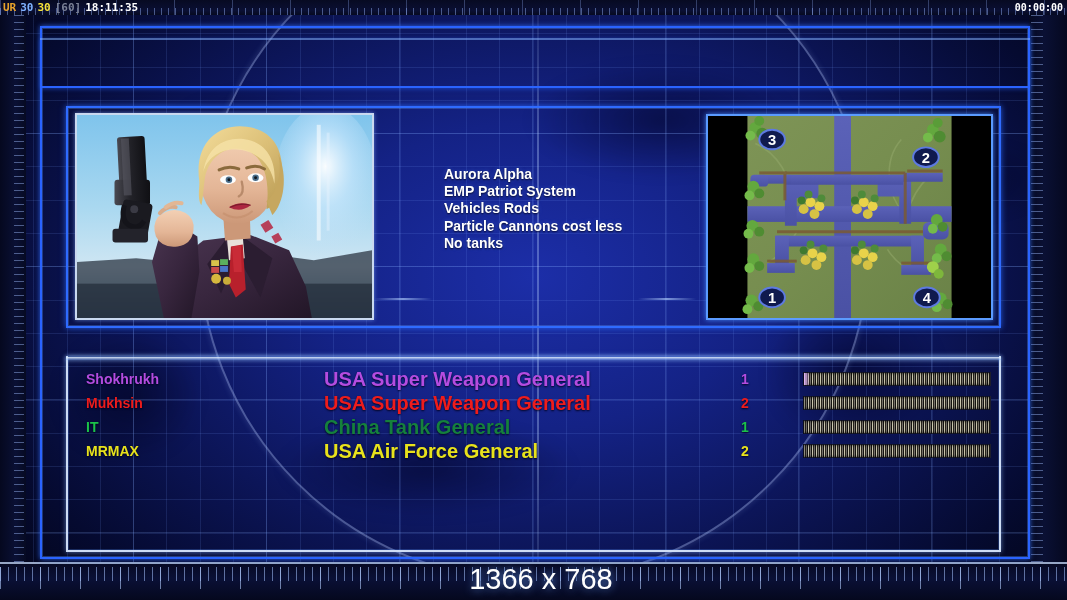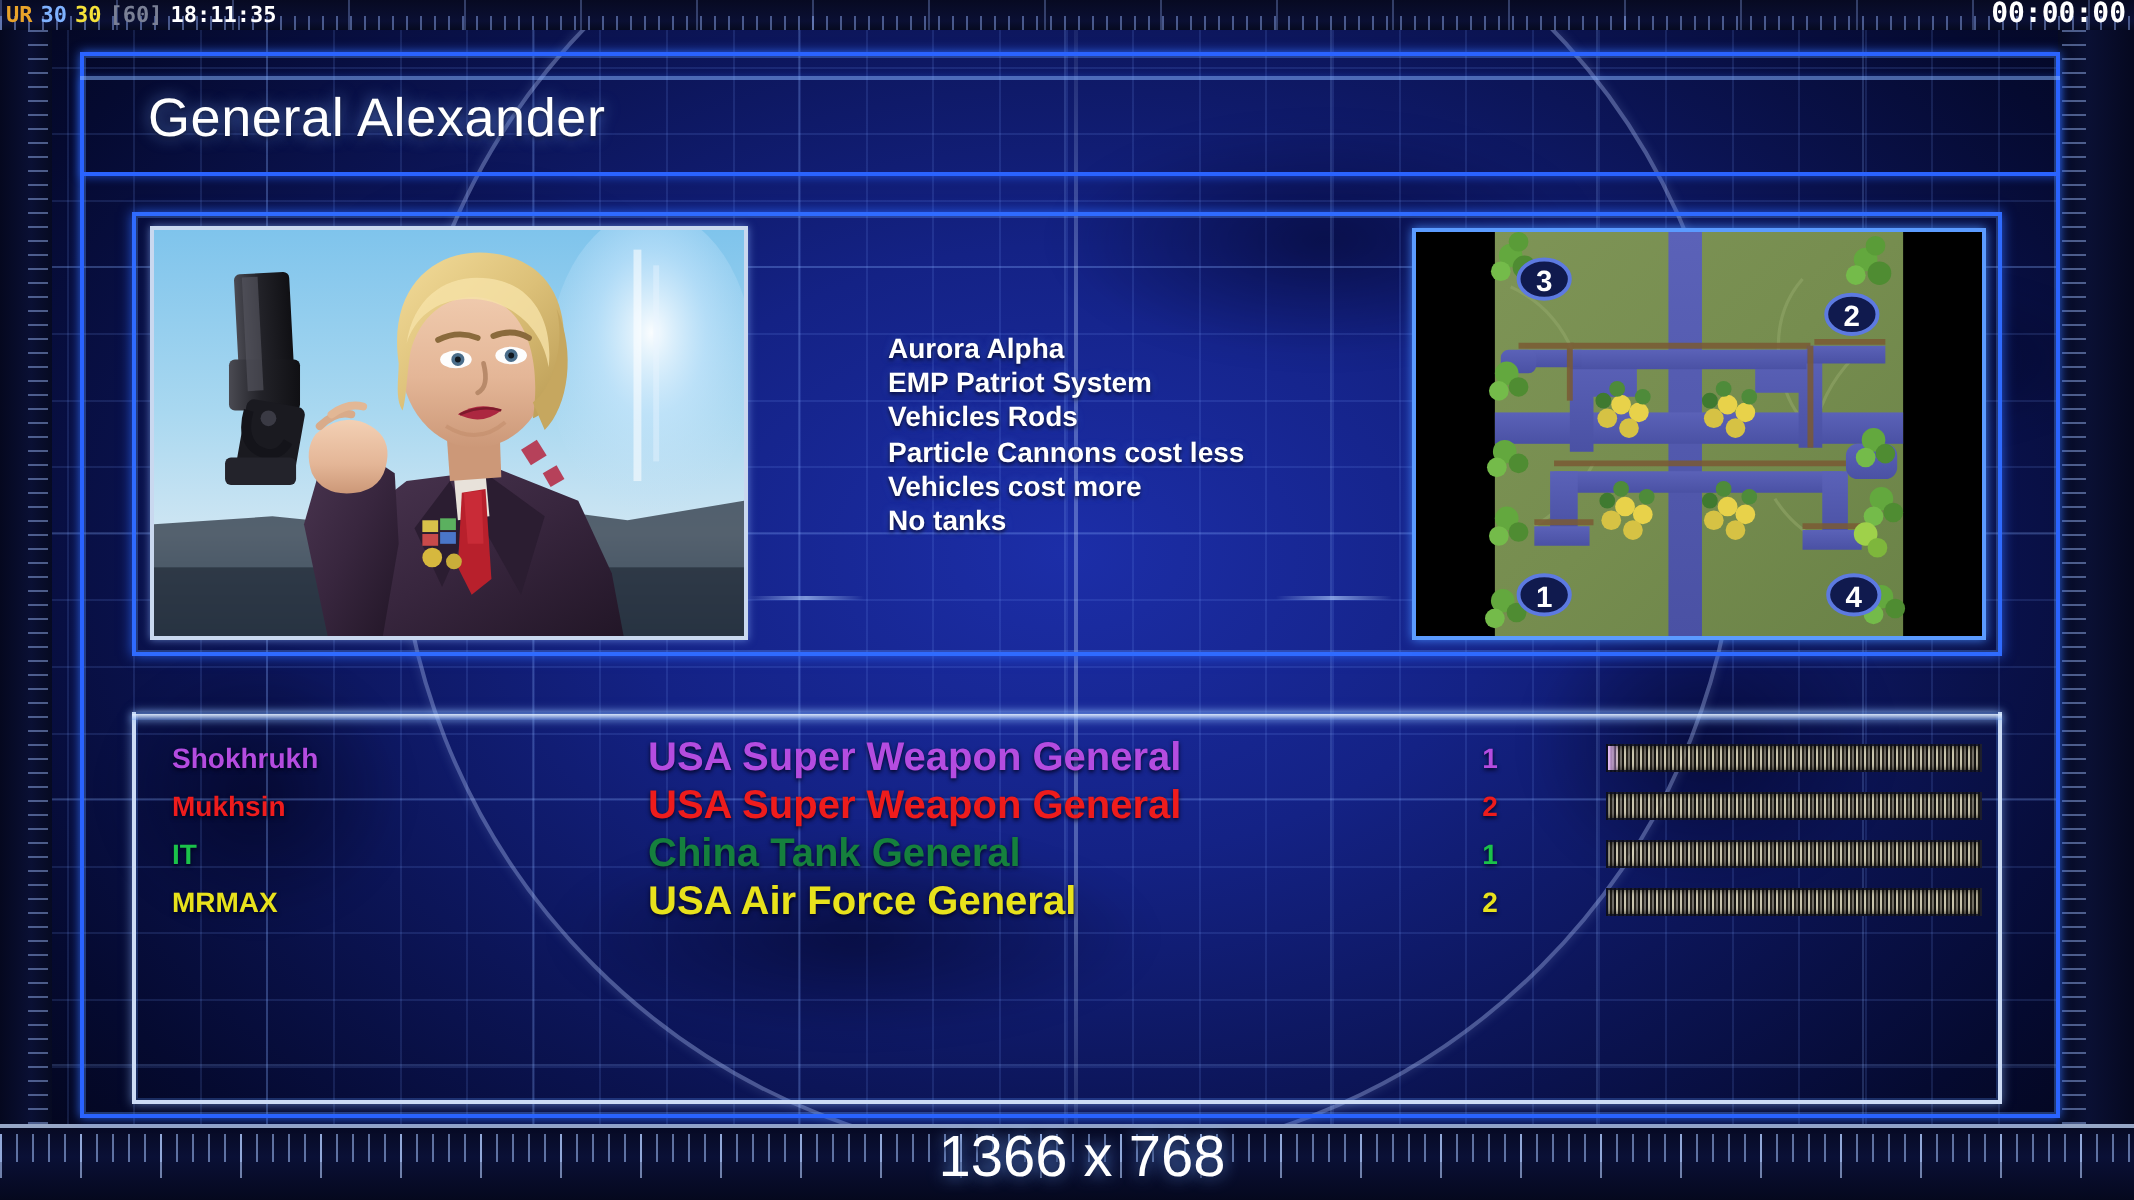--- a/index.html
+++ b/index.html
@@ -110,21 +110,21 @@
     white-space:nowrap; z-index:40;
   }
   .status-left span{ margin-right:4px; }
   .st-ur{ color:#e8a32a; }
   .st-n1{ color:#7fb2ff; }
   .st-n2{ color:#f5e23a; }
   .st-max{ color:#7a8095; }
   .st-time{ color:#ffffff; }
   .status-right{
     position:absolute; right:4px; top:0px; height:15px; line-height:15px;
-    font-family:"DejaVu Sans Mono", monospace; font-size:14px; font-weight:bold;
+    font-family:"DejaVu Sans Mono", monospace; font-size:10px; font-weight:bold;
     color:#ffffff; z-index:40;
   }
 
   
   .main-frame{
     position:absolute;
     left:40px; top:26px; width:990px; height:533px;
     border:2px solid #2a63ff;
     box-shadow:0 0 5px rgba(50,110,255,.85), inset 0 0 0 1px rgba(90,150,255,.35);
     z-index:10;
@@ -296,21 +296,20 @@
       <div class="ticks2"></div>
   </div>
 
   <div class="status-left">
     <span class="st-ur">UR</span><span class="st-n1">30</span><span class="st-n2">30</span><span class="st-max">[60]</span><span class="st-time">18:11:35</span>
   </div>
   <div class="status-right">00:00:00</div>
 
   <div class="main-frame"></div>
   <div class="title-bar"></div>
-  <div class="title-text">General Alexander</div>
 
   <div class="info-panel"></div>
 
   <div class="portrait">
     <svg viewBox="0 0 299 207" preserveAspectRatio="none">
       <defs>
         <linearGradient id="sky" x1="0" y1="0" x2="0" y2="1">
           <stop offset="0%" stop-color="#7fc4ec"></stop>
           <stop offset="45%" stop-color="#a9d8f0"></stop>
           <stop offset="75%" stop-color="#cfe6f3"></stop>
@@ -416,21 +415,20 @@
   </div>
 
   <div class="tickmark" style="left:374px; top:298px; width:58px;"></div>
   <div class="tickmark" style="left:638px; top:298px; width:58px;"></div>
 
   <ul class="abilities">
     <li>Aurora Alpha</li>
     <li>EMP Patriot System</li>
     <li>Vehicles Rods</li>
     <li>Particle Cannons cost less</li>
-    <li>Vehicles cost more</li>
     <li>No tanks</li>
   </ul>
 
   <div class="minimap-frame">
     <svg viewBox="0 0 287 206" preserveAspectRatio="none">
       <defs>
         <linearGradient id="grass" x1="0" y1="0" x2="1" y2="1">
           <stop offset="0%" stop-color="#7e9456"></stop>
           <stop offset="50%" stop-color="#768d4f"></stop>
           <stop offset="100%" stop-color="#6a8247"></stop>

